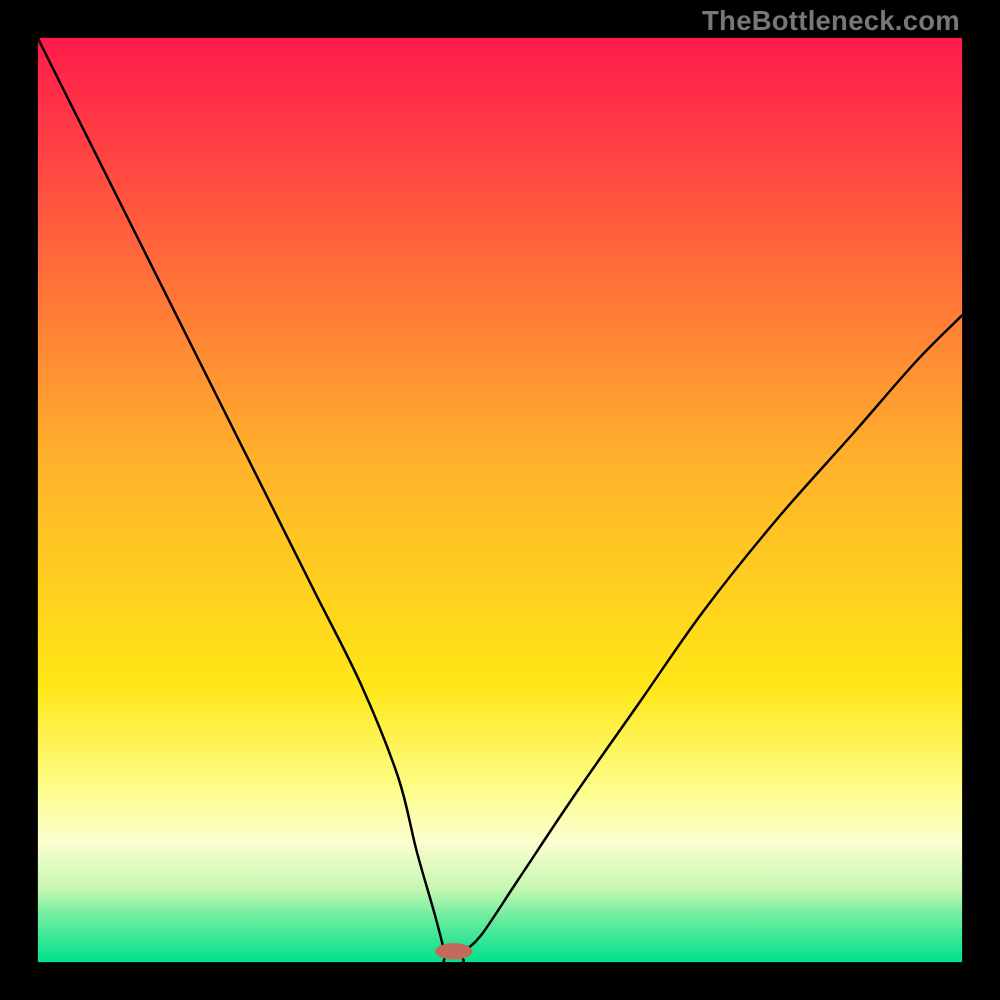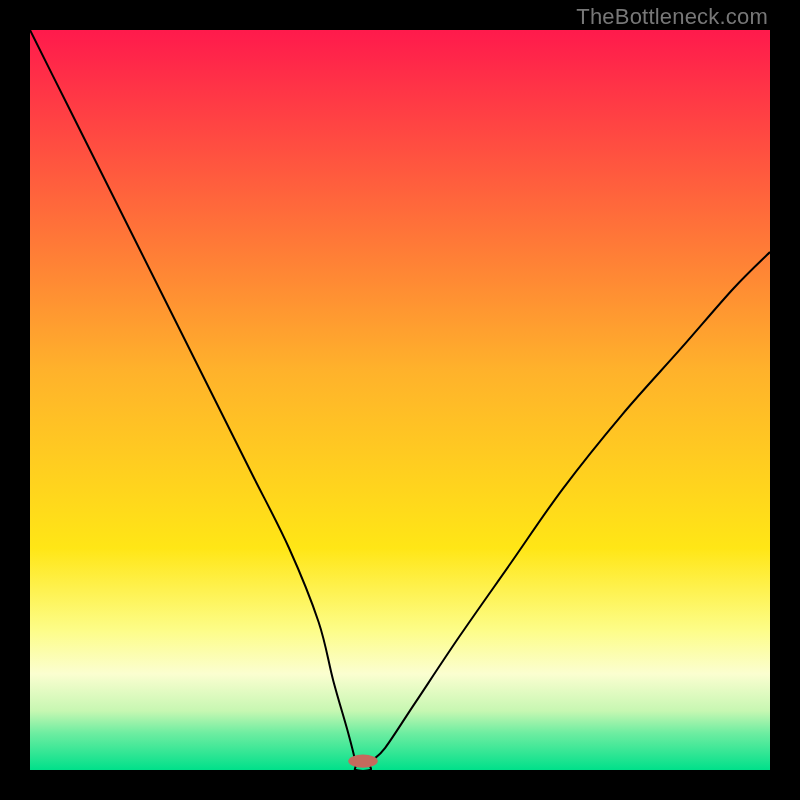--- a/index.html
+++ b/index.html
@@ -24,21 +24,21 @@
     width: 740px;
     height: 740px;
     overflow: hidden;
   }
   .watermark {
     position: absolute;
     top: 4px;
     right: 32px;
     color: #777;
     font-size: 22px;
-    font-weight: 400;
+    font-weight: 700;
     letter-spacing: 0.2px;
   }
   svg { display:block; }
 </style>
 </head>
 <body>
 
 <div class="frame">
   <div class="watermark">TheBottleneck.com</div>
 

